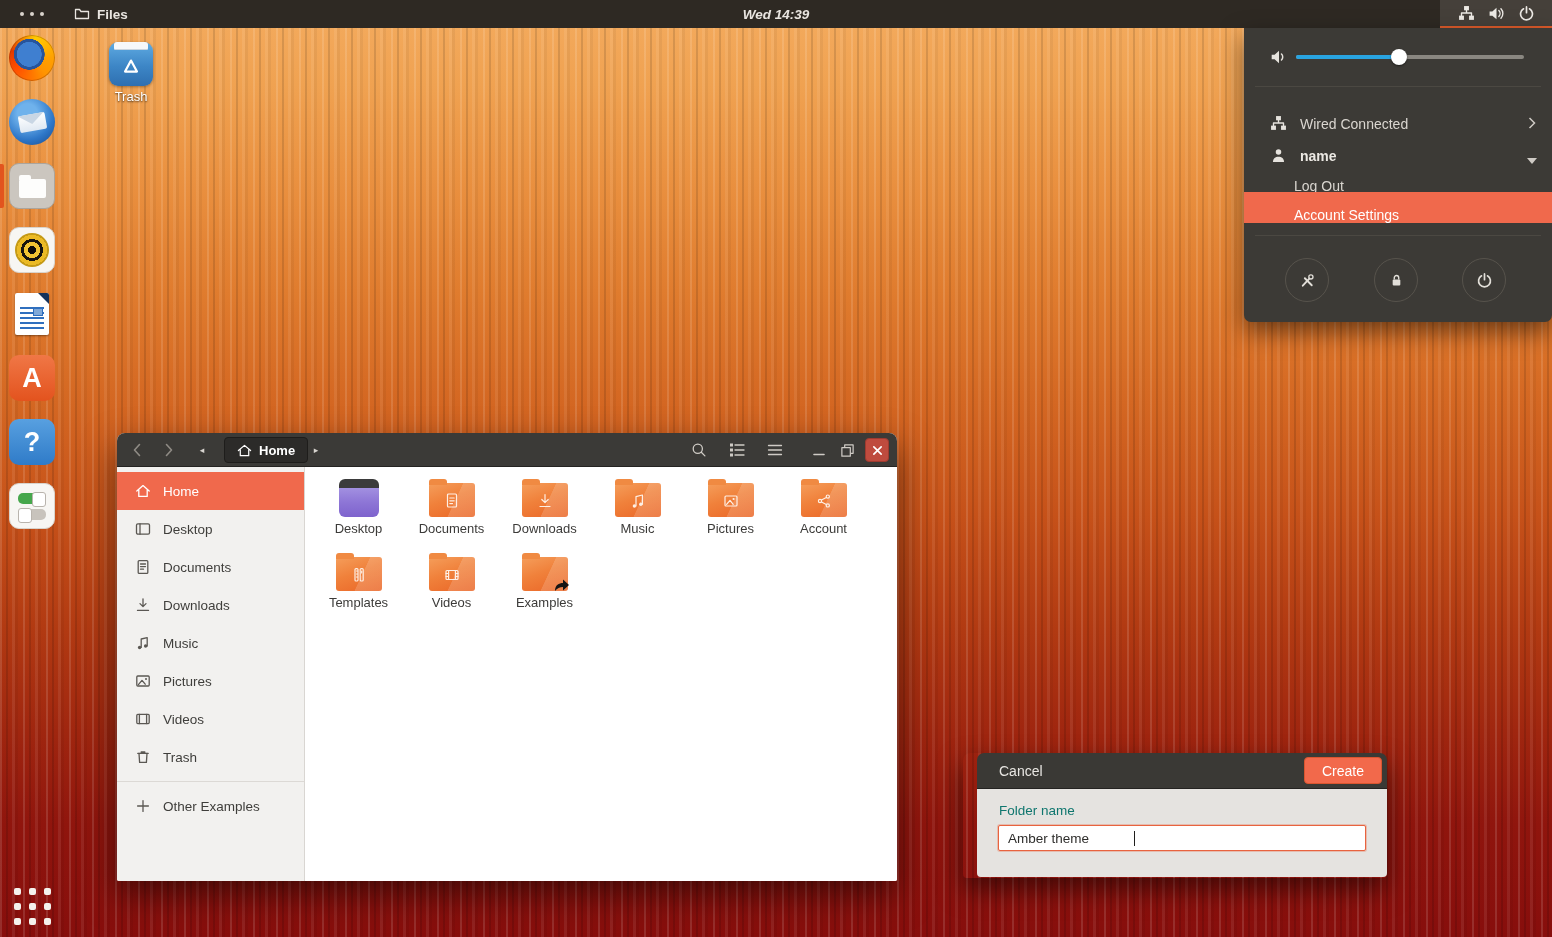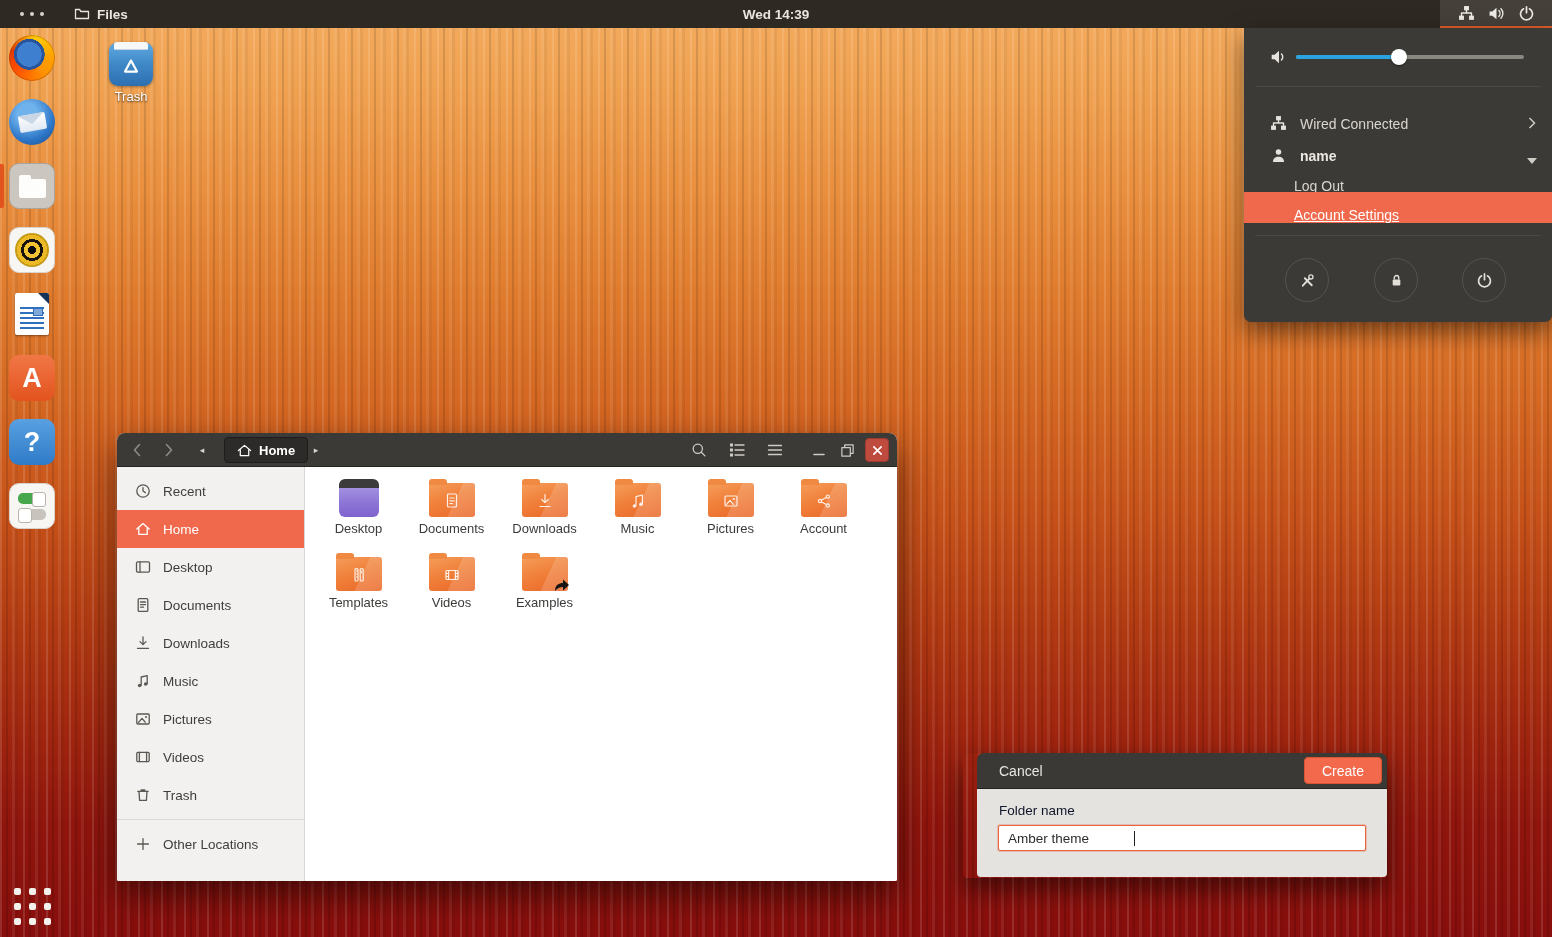--- a/index.html
+++ b/index.html
@@ -20,21 +20,21 @@
   }
 
   
   .topbar { position:absolute; left:0; top:0; width:100%; height:28px; background:#2E2923;
     color:#E9E5E0; z-index:50; }
   .tb-dots { position:absolute; left:20px; top:0; height:28px; display:flex; align-items:center; gap:6px; }
   .dot { width:4px; height:4px; border-radius:50%; background:#D8D3CC; }
   .tb-app { position:absolute; left:64px; top:0; height:28px; display:flex; align-items:center; gap:7px;
     font-size:13.5px; font-weight:bold; padding:0 10px; }
   .tb-clock { position:absolute; left:0; right:0; top:0; height:28px; display:flex; align-items:center;
-    justify-content:center; font-size:13.5px; font-weight:bold; pointer-events:none; }
+    justify-content:center; font-size:13.5px; font-weight:bold; pointer-events:none;font-style:italic; }
   .tb-tray { position:absolute; right:0; top:0; height:28px; width:112px; background:#45403A;
     border-bottom:2px solid #DD5B2B; display:flex; align-items:center; justify-content:center; gap:13px; }
   .tray-ic { width:17px; height:17px; color:#EDEAE5; display:flex; }
   .oic svg { display:block; stroke:currentColor; fill:none; stroke-width:1.3; stroke-linecap:round; stroke-linejoin:round; }
 
   
   .dock { position:absolute; left:0; top:28px; bottom:0; width:64px; z-index:40; }
   .dock-item { position:absolute; left:9px; width:46px; height:46px; border-radius:10px;
     display:flex; align-items:center; justify-content:center; }
   .run-ind { position:absolute; left:0; width:4px; height:44px; background:#E2541E; border-radius:0 2px 2px 0; }
@@ -135,42 +135,42 @@
   .dialog { position:absolute; left:963px; top:753px; width:424px; height:125px; z-index:30;
     border-radius:7px 7px 4px 4px; box-shadow:0 12px 26px rgba(0,0,0,.5);padding-left:14px; }
   .dlg-h { position:relative; height:36px; background:#3A3935; border-radius:7px 7px 0 0;
     display:flex; align-items:center; border-bottom:1px solid #242321; }
   .dlg-cancel { position:absolute; left:22px; color:#E8E6E2; font-size:14px; }
   .dlg-title { width:100%; text-align:center; color:#FFFFFF; font-size:14px; font-weight:bold; }
   .dlg-create { position:absolute; right:5px; top:4px; width:78px; height:27px; background:#F2694B;
     border:1px solid #D9552F; border-radius:4px; color:#FFFFFF; font-size:14px;
     display:flex; align-items:center; justify-content:center; }
   .dlg-b { position:relative; height:88px; background:#E5E3E0; border-radius:0 0 4px 4px; }
-  .dlg-label { position:absolute; left:22px; top:14px; font-size:13.5px; color:#0f172a; }
+  .dlg-label { position:absolute; left:22px; top:14px; font-size:13.5px; color:#0f766e; }
   .dlg-input { position:absolute; left:21px; right:21px; top:36px; height:26px; background:#FFFFFF;
     border:1px solid #E8633F; box-shadow:0 0 0 1px rgba(232,99,63,.3); border-radius:2px;
     display:flex; align-items:center; padding:0 9px; font-size:13.5px; color:#2E2D2B;gap:44px; }
   .caret { width:1px; height:15px; background:#1F1E1C; margin-left:1px; }
 
   
   .menu { position:absolute; left:1244px; top:28px; width:308px; height:294px; background:#3C3A36;
     border-radius:0 0 7px 7px; box-shadow:0 10px 24px rgba(0,0,0,.5); z-index:60; color:#DAD6D0; font-size:14px; }
   .vol-row { position:absolute; top:12px; left:0; right:0; height:34px; }
   .vol-sp { position:absolute; left:26px; top:8px; width:18px; height:18px; color:#E6E3DE; }
   .vol-track { position:absolute; left:52px; right:28px; top:15px; height:4px; background:#8A8781; border-radius:2px; }
   .vol-fill { position:absolute; left:0; top:0; height:4px; background:#29A4E1; border-radius:2px; }
   .vol-knob { position:absolute; right:-8px; top:-6px; width:16px; height:16px; background:#FFFFFF;
     border-radius:50%; box-shadow:0 1px 2px rgba(0,0,0,.5); }
   .msep { position:absolute; left:11px; right:11px; height:1px; background:#4B4842; }
   .mrow { position:absolute; left:0; right:0; height:31px; display:flex; align-items:flex-end; padding-left:26px; gap:13px; }
   .mic { width:17px; height:17px; display:flex; color:#E6E3DE; }
   .chev-r { position:absolute; right:16px; color:#CFCBC5; }
   .chev-d { position:absolute; right:15px; width:0; height:0; border-left:5px solid transparent;
     border-right:5px solid transparent; border-top:6px solid #CFCBC5; }
-  .mrow.indent { padding-left:50px;text-decoration:underline; }
+  .mrow.indent { padding-left:50px; }
   .mrow.hl { background:#F0694C; color:#FFFFFF; }
   .mbtns { position:absolute; top:230px; left:0; right:0; height:44px; }
   .mbtn { position:absolute; top:0; width:44px; height:44px; border:1px solid #57534C; border-radius:50%;
     display:flex; align-items:center; justify-content:center; color:#E2DFD9; }
 </style>
 </head>
 <body>
 
 <div class="screen">
   <div class="wallpaper"></div>
@@ -323,29 +323,20 @@
           </svg>
       </span>
       <span class="close-btn">
         <svg viewBox="0 0 12 12" width="11" height="11">
             <path d="M2 2l8 8M10 2l-8 8" stroke="#fff" stroke-width="1.8" stroke-linecap="round"></path>
           </svg>
       </span>
     </div>
 
     <div class="sidebar">
-      <div class="srow">
-        <span class="sic oic">
-            <svg viewBox="0 0 16 16" width="16" height="16">
-              <circle cx="8" cy="8" r="6.2"></circle>
-              <path d="M8 4.6V8l2.4 1.6"></path>
-            </svg>
-          </span>
-        <span>Recent</span>
-      </div>
       <div class="srow selected">
         <span class="sic oic">
             <svg viewBox="0 0 16 16" width="16" height="16">
               <path d="M1.8 8 8 2.6 14.2 8M3.8 7.2V13.4h8.4V7.2"></path>
             </svg>
           </span>
         <span>Home</span>
       </div>
       <div class="srow">
         <span class="sic oic">
@@ -412,21 +403,21 @@
           </span>
         <span>Trash</span>
       </div>
       <div class="ssep"></div>
       <div class="srow">
         <span class="sic oic">
             <svg viewBox="0 0 16 16" width="16" height="16">
               <path d="M8 2.6v10.8M2.6 8h10.8"></path>
             </svg>
           </span>
-        <span>Other Locations</span>
+        <span>Other Examples</span>
       </div>
     </div>
 
     <div class="content">
       <div class="fcell">
         <span class="ficon desktop">
             <span class="fbody"></span>
           </span>
         <span class="flabel">Desktop</span>
       </div>

